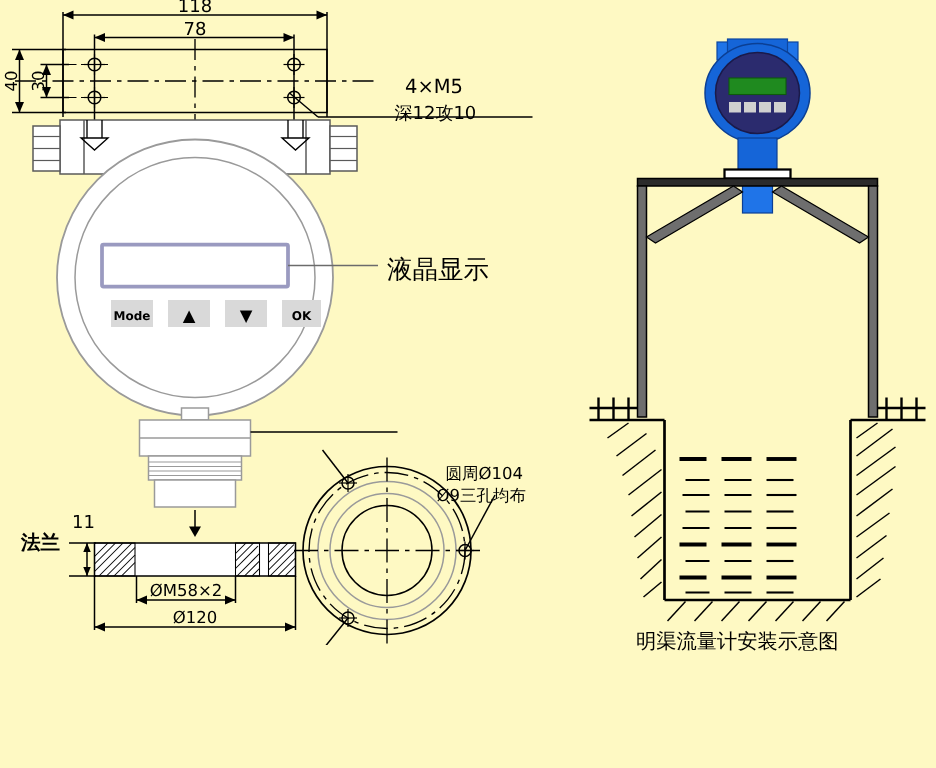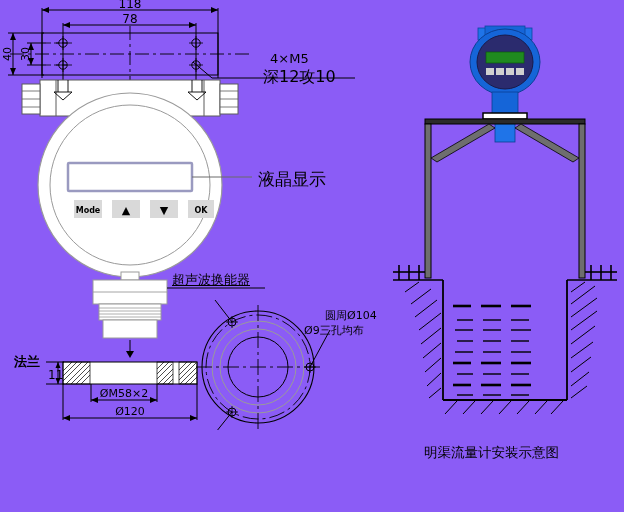--- a/index.html
+++ b/index.html
@@ -1,18 +1,18 @@
 <!DOCTYPE html>
 <html><head>
 <meta charset="utf-8">
 <style>
   html,body{margin:0;padding:0;background:#ffffff;}
   body{width:624px;height:512px;overflow:hidden;
        font-family:"DejaVu Sans","Liberation Sans",sans-serif;}
-  #root{position:relative;width:624px;height:512px;background:#8b5cf6;}
+  #root{position:relative;width:624px;height:512px;background:#fef9c3;}
   .cap{position:absolute;font-size:13px;color:#000;white-space:nowrap;
        font-family:"DejaVu Sans",sans-serif;}
   svg{display:block;}
   .lbl{font-family:"DejaVu Sans",sans-serif;fill:#000;}
 </style>
 </head>
 <body>
 
 <div id="root">
 
@@ -246,30 +246,29 @@
       <g stroke="#000" stroke-width="1" fill="none">
         <line x1="232" y1="322" x2="215" y2="300"></line>
         <line x1="232" y1="412" x2="216" y2="432"></line>
         <line x1="310" y1="367" x2="330" y2="330"></line>
       </g>
     </g>
   </svg>
 
   <div class="cap" style="left:258px;top:168px;font-size:17px;">液晶显示</div>
 
-  <div class="cap" style="left:172px;top:271px;font-size:13px;text-decoration:underline;">超声波换能器</div>
 
   <div class="cap" style="left:270px;top:51px;font-size:13px;">4×M5</div>
-  <div class="cap" style="left:263px;top:67px;font-size:16px;">深12攻10</div>
+  <div class="cap" style="left:263px;top:67px;font-size:12px;">深12攻10</div>
 
   <div class="cap" style="left:14px;top:353px;font-size:13px;font-weight:bold;">法兰</div>
-  <div class="cap" style="left:48px;top:368px;font-size:12px;">11</div>
-
-  <div class="cap" style="left:297px;top:308px;font-size:11px;margin-left:28px;">圆周Ø104</div>
-  <div class="cap" style="left:304px;top:323px;font-size:11px;">Ø9三孔均布</div>
+  <div class="cap" style="left:48px;top:341px;font-size:12px;">11</div>
+
+  <div class="cap" style="left:297px;top:308px;font-size:11px;">圆周Ø104</div>
+  <div class="cap" style="left:291px;top:323px;font-size:11px;">Ø9三孔均布</div>
 
   <svg width="240" height="430" viewBox="0 0 240 430" style="position:absolute;left:385px;top:0;">
 
     <g>
 
       <rect x="93" y="28" width="14" height="12" fill="#1f74e8" stroke="#0d46a0" stroke-width="0.8"></rect>
       <rect x="133" y="28" width="14" height="12" fill="#1f74e8" stroke="#0d46a0" stroke-width="0.8"></rect>
 
       <rect x="100" y="26" width="40" height="10" fill="#1565d8" stroke="#0d46a0" stroke-width="0.8"></rect>
 
@@ -403,15 +402,15 @@
         <line x1="126" y1="385" x2="146" y2="385"></line>
       </g>
       <g stroke-width="1.4">
         <line x1="72" y1="395" x2="88" y2="395"></line>
         <line x1="98" y1="395" x2="116" y2="395"></line>
         <line x1="126" y1="395" x2="144" y2="395"></line>
       </g>
     </g>
   </svg>
 
-  <div class="cap" style="left:424px;top:444px;font-size:13.5px;">明渠流量计安装示意图</div>
+  <div class="cap" style="left:424px;top:419px;font-size:13.5px;">明渠流量计安装示意图</div>
 
 </div>
 
 </body></html>

